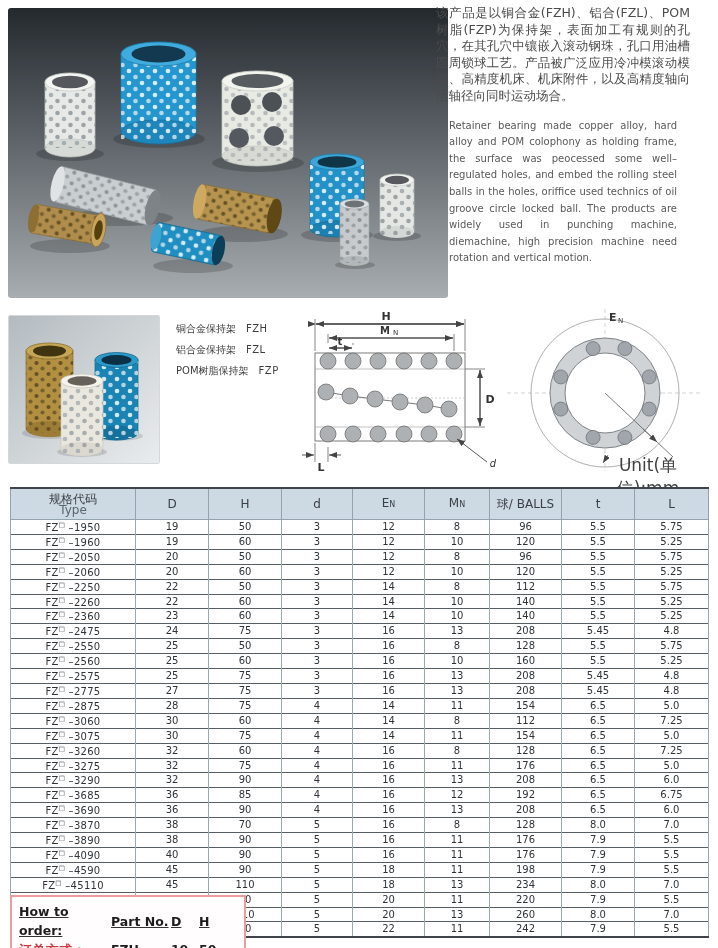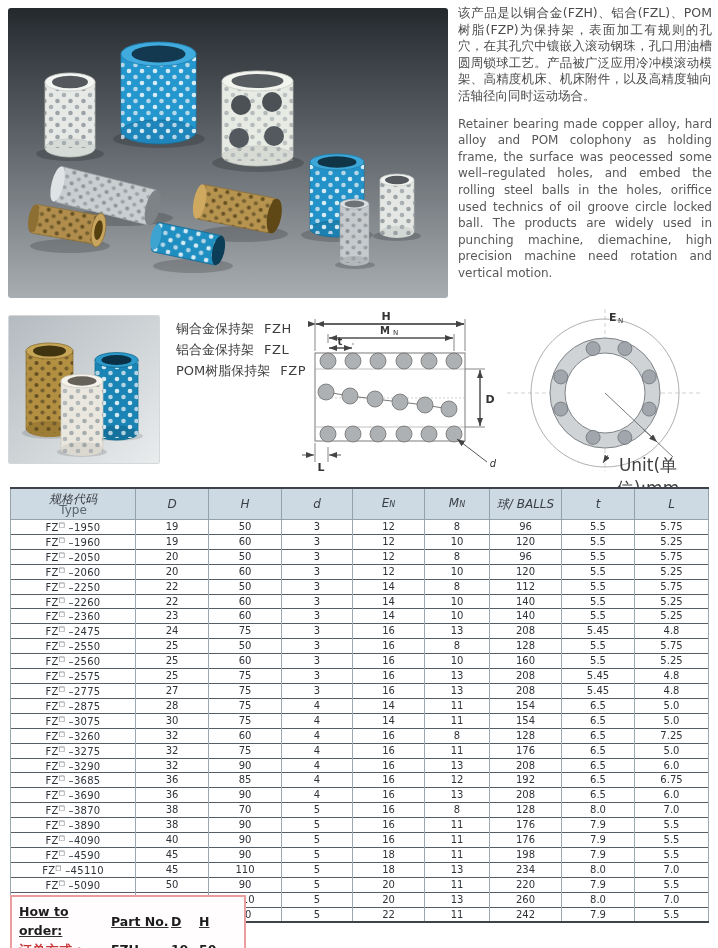--- a/index.html
+++ b/index.html
@@ -3,44 +3,44 @@
 <meta charset="utf-8">
 <style>
   html,body{margin:0;padding:0;}
   body{
     width:718px;height:948px;position:relative;background:#ffffff;
     font-family:"DejaVu Sans","Liberation Sans",sans-serif;color:#333;
     overflow:hidden;
   }
   
   .photo-main{position:absolute;left:8px;top:8px;width:440px;height:290px;border-radius:3px;overflow:hidden;}
-  .desc{position:absolute;left:458px;top:5px;width:254px;}
+  .desc{position:absolute;left:436px;top:5px;width:254px;}
   .desc-cn{font-size:12.5px;line-height:16.6px;color:#4b4b4b;text-align:justify;margin:0 0 11px 0;}
-  .desc-en{font-size:12px;line-height:16.6px;color:#585858;text-align:justify;margin:0;}
+  .desc-en{font-size:10px;line-height:16.6px;color:#585858;text-align:justify;margin:13px;}
   
   .photo-small{position:absolute;left:8px;top:315px;width:150px;height:147px;border:1px solid #d5d8da;border-radius:2px;overflow:hidden;}
   .materials{position:absolute;left:176px;top:318px;margin:0;padding:0;list-style:none;}
-  .materials li{font-size:13px;line-height:21px;color:#3d3d3d;}
+  .materials li{font-size:10px;line-height:21px;color:#3d3d3d;}
   .materials .mat-code{margin-left:10px;letter-spacing:.5px;}
   .svg-side{position:absolute;left:297px;top:307px;}
   .svg-circle{position:absolute;left:505px;top:305px;}
   .unit-note{position:absolute;left:588px;top:454px;width:120px;font-size:17px;color:#3f3f3f;text-align:center;}
   
   .spec-table{
     position:absolute;left:10px;top:487px;width:698px;
     border-collapse:collapse;table-layout:fixed;
     border-top:2px solid #3f444a;border-bottom:2px solid #3f444a;
     border-left:1px solid #93a3ae;border-right:1px solid #93a3ae;
   }
   .spec-table th{
     background:#cdd9e3;border:1px solid #93a3ae;border-top:none;
     height:30px;padding:0;text-align:center;vertical-align:middle;
     font-weight:normal;color:#3a3f45;
   }
-  .spec-table .h-main{display:block;font-size:12px;line-height:13px;font-style:italic;}
+  .spec-table .h-main{display:block;font-size:12px;line-height:13px;}
   .spec-table .h-sub{display:block;font-size:12px;line-height:9px;color:#5a6570;}
   .spec-table .h-subn{font-size:8px;}
   .spec-table td{
     border-left:1px solid #9aa8b2;border-right:1px solid #9aa8b2;
     border-top:1px solid #565d63;
     height:11.9px;line-height:11.9px;padding:0;
     font-size:10px;text-align:center;color:#2e3338;white-space:nowrap;
   }
   .spec-table td.type-cell{letter-spacing:.3px;}
   .spec-table sup.box{font-size:6.5px;vertical-align:4px;}
@@ -518,20 +518,31 @@
         <td>28</td>
         <td>75</td>
         <td>4</td>
         <td>14</td>
         <td>11</td>
         <td>154</td>
         <td>6.5</td>
         <td>5.0</td>
       </tr>
       <tr>
+        <td class="type-cell">FZ<sup class="box">□</sup> –3060</td>
+        <td>30</td>
+        <td>60</td>
+        <td>4</td>
+        <td>14</td>
+        <td>8</td>
+        <td>112</td>
+        <td>6.5</td>
+        <td>7.25</td>
+      </tr>
+      <tr>
         <td class="type-cell">FZ<sup class="box">□</sup> –3075</td>
         <td>30</td>
         <td>75</td>
         <td>4</td>
         <td>14</td>
         <td>11</td>
         <td>154</td>
         <td>6.5</td>
         <td>5.0</td>
       </tr>

